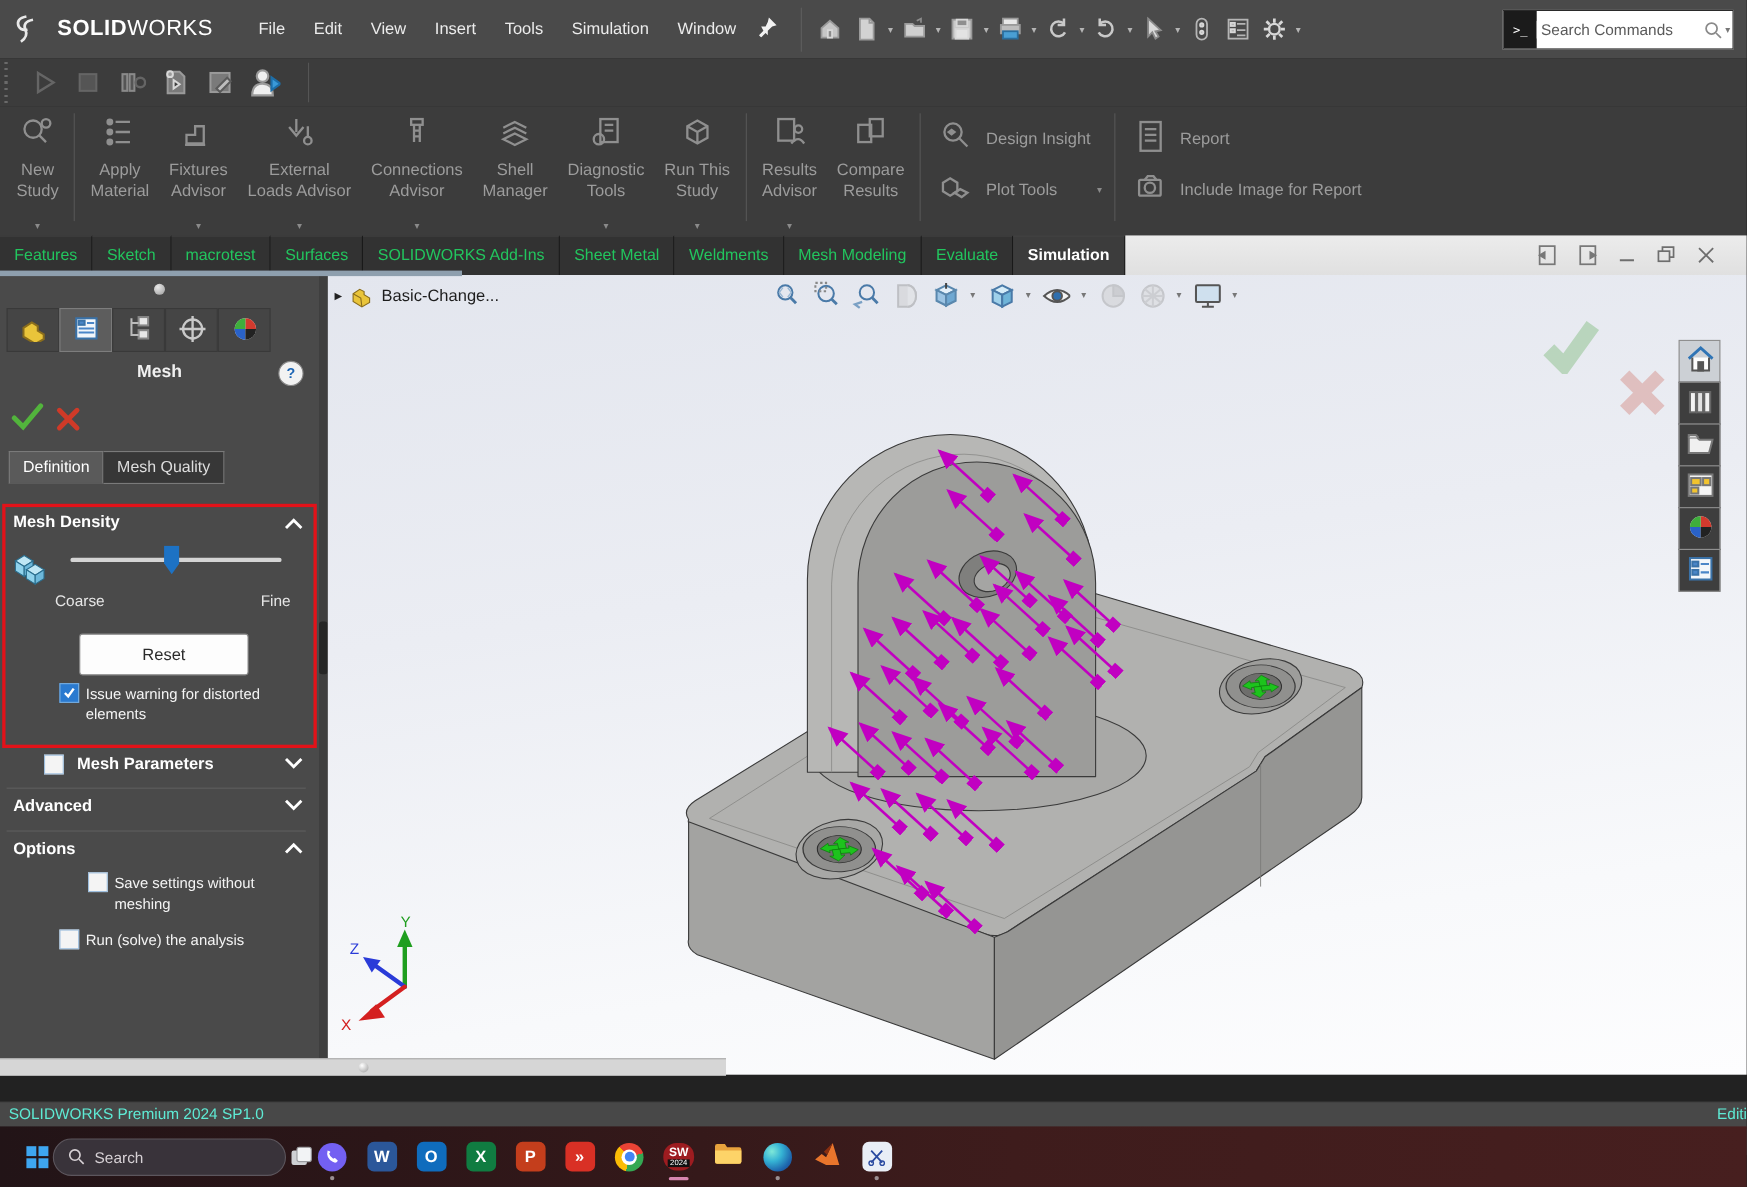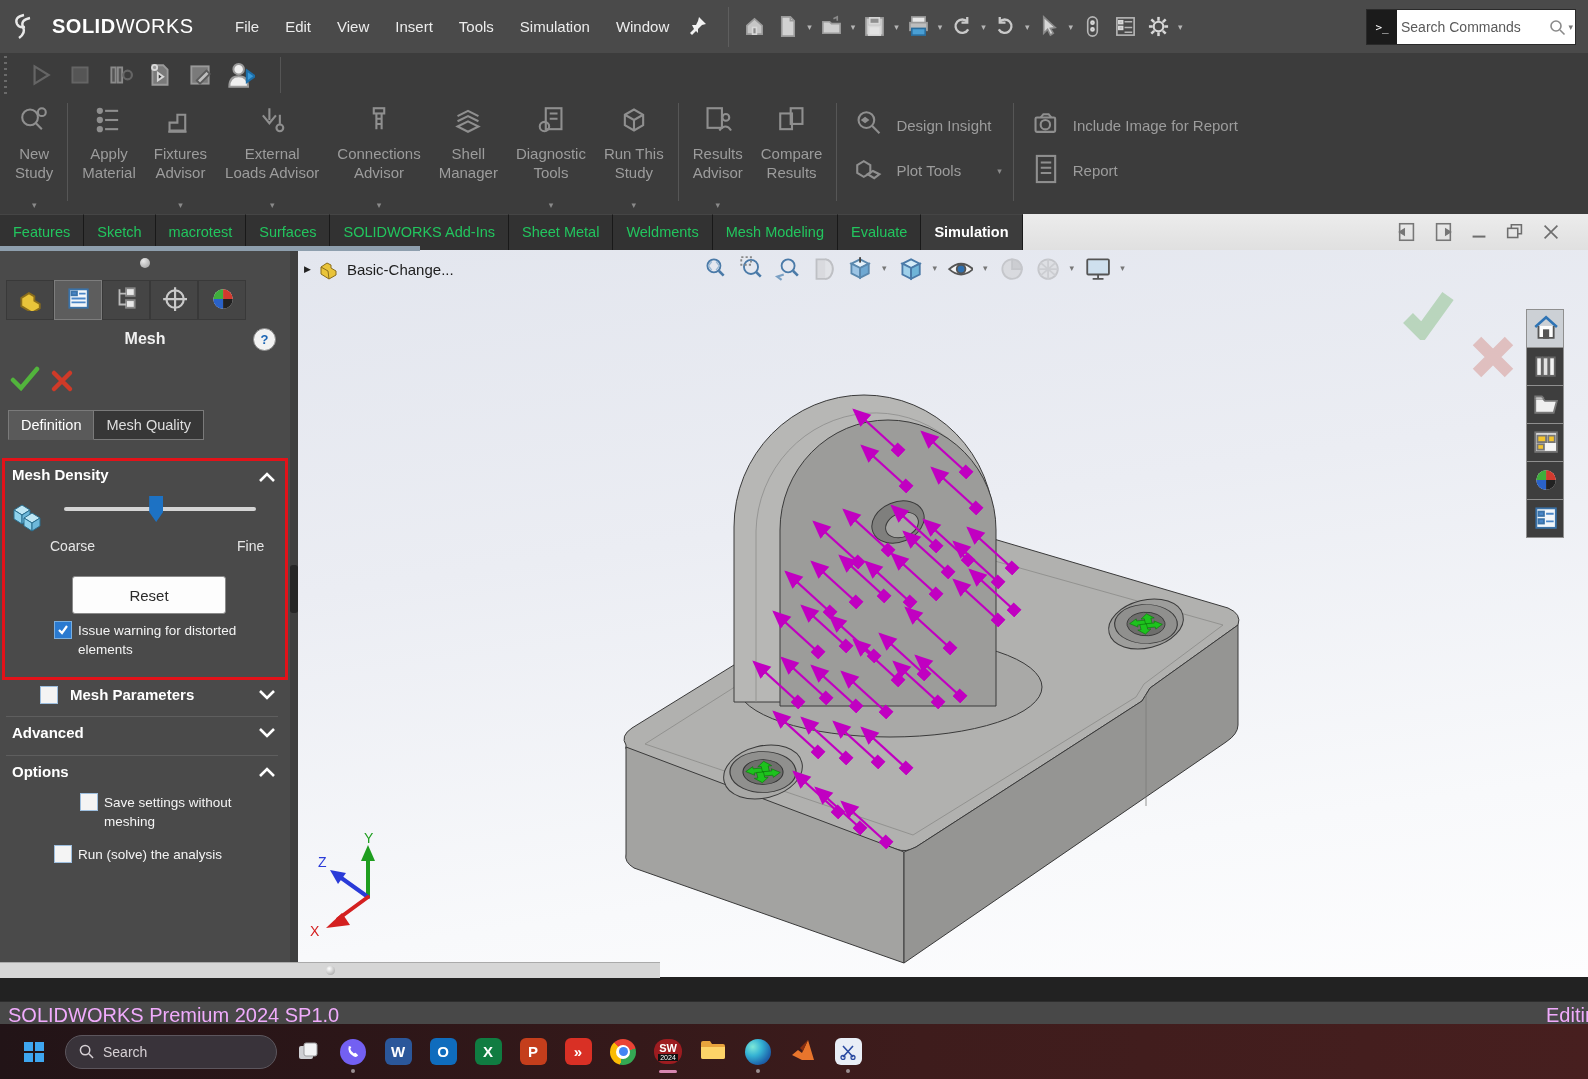--- a/index.html
+++ b/index.html
@@ -124,27 +124,27 @@
   .bottombar{position:absolute;left:0;top:1026px;width:1588px;height:24px;background:#3c3c3c;display:flex;}
   .bb-corner{width:28px;background:#c7cad1;}
   .bb-nav{display:flex;}
   .bb-nav-btn{width:17px;height:24px;background:#b9c3da;border:1px solid #8a93a8;box-sizing:border-box;
               display:flex;align-items:center;justify-content:center;}
   .bb-tab{display:flex;align-items:center;gap:5px;padding:0 14px;background:#333;border-right:1px solid #555;
           color:#d8d8d8;font-size:14.5px;}
   .bb-tab.active{color:#fff;font-weight:700;}
   
   .statusbar{position:absolute;left:0;top:1001px;width:1588px;height:23px;background:#484848;
-             border-top:1px solid #2e2e2e;color:#f0abfc;font-size:20px;overflow:hidden;}
+             border-top:1px solid #2e2e2e;color:#5eead4;font-size:14px;overflow:hidden;}
   .statusbar .left{position:absolute;left:8px;top:2px;}
   .statusbar .right{position:absolute;right:-8px;top:2px;}
   
   .taskbar{position:absolute;left:0;top:1024px;width:1588px;height:55px;
            background:linear-gradient(90deg,#221417 0%,#2c1618 22%,#3e1c1c 58%,#471f1f 100%);
-           display:flex;align-items:center;gap:17px;padding-left:20px;box-sizing:border-box;}
+           display:flex;align-items:center;padding-left:20px;box-sizing:border-box;}
   .tk-item{position:relative;width:28px;height:40px;display:flex;align-items:center;justify-content:center;flex:none;}
   .tk-search{width:212px;height:34px;border-radius:17px;background:#39333a;border:1px solid #5c565d;
              display:flex;align-items:center;gap:9px;padding-left:13px;box-sizing:border-box;flex:none;}
   .tk-search span{color:#d6d0d4;font-size:14px;}
   .tile{width:27px;height:27px;border-radius:6px;color:#fff;font-weight:700;font-size:15px;
         display:flex;align-items:center;justify-content:center;}
   .chrome-icon{position:relative;width:26px;height:26px;border-radius:50%;
      background:conic-gradient(from -45deg,#ea4335 0 33%,#34a853 0 66%,#fbbc05 0 100%);}
   .chrome-icon::before{content:"";position:absolute;left:6px;top:6px;width:14px;height:14px;border-radius:50%;background:#fff;}
   .chrome-icon::after{content:"";position:absolute;left:8.5px;top:8.5px;width:9px;height:9px;border-radius:50%;background:#4285f4;}
@@ -451,32 +451,32 @@
               <path d="M12 17 l4 -2.5 5 2.5 -4 3 z"></path>
             </svg></span>
           <span>Plot Tools</span>
           <span class="rb-caret2">▾</span>
         </div>
       </div>
       <div class="rb-sep"></div>
       <div class="rb-side">
         <div class="rb-side-row">
           <span><svg width="34" height="34" viewBox="0 0 26 26" fill="none" stroke="#8f8f8f" stroke-width="1.6">
+              <rect x="6" y="3" width="14" height="20"></rect>
+              <path d="M9 8h8 M9 12h8 M9 16h8"></path>
+            </svg></span>
+          <span>Report</span>
+        </div>
+        <div class="rb-side-row">
+          <span><svg width="34" height="34" viewBox="0 0 26 26" fill="none" stroke="#8f8f8f" stroke-width="1.6">
               <rect x="5" y="8" width="15" height="11" rx="1"></rect>
               <circle cx="12.5" cy="13.5" r="3.6"></circle>
               <path d="M9 8 l2 -2.5 h4 l2 2.5"></path>
             </svg></span>
           <span>Include Image for Report</span>
-        </div>
-        <div class="rb-side-row">
-          <span><svg width="34" height="34" viewBox="0 0 26 26" fill="none" stroke="#8f8f8f" stroke-width="1.6">
-              <rect x="6" y="3" width="14" height="20"></rect>
-              <path d="M9 8h8 M9 12h8 M9 16h8"></path>
-            </svg></span>
-          <span>Report</span>
         </div>
       </div>
     </div>
 
   <div class="tabrow">
     <div class="cmd-tabs" id="cmd-tabs">
         <div class="cmd-tab">Features</div>
         <div class="cmd-tab">Sketch</div>
         <div class="cmd-tab">macrotest</div>
         <div class="cmd-tab">Surfaces</div>

